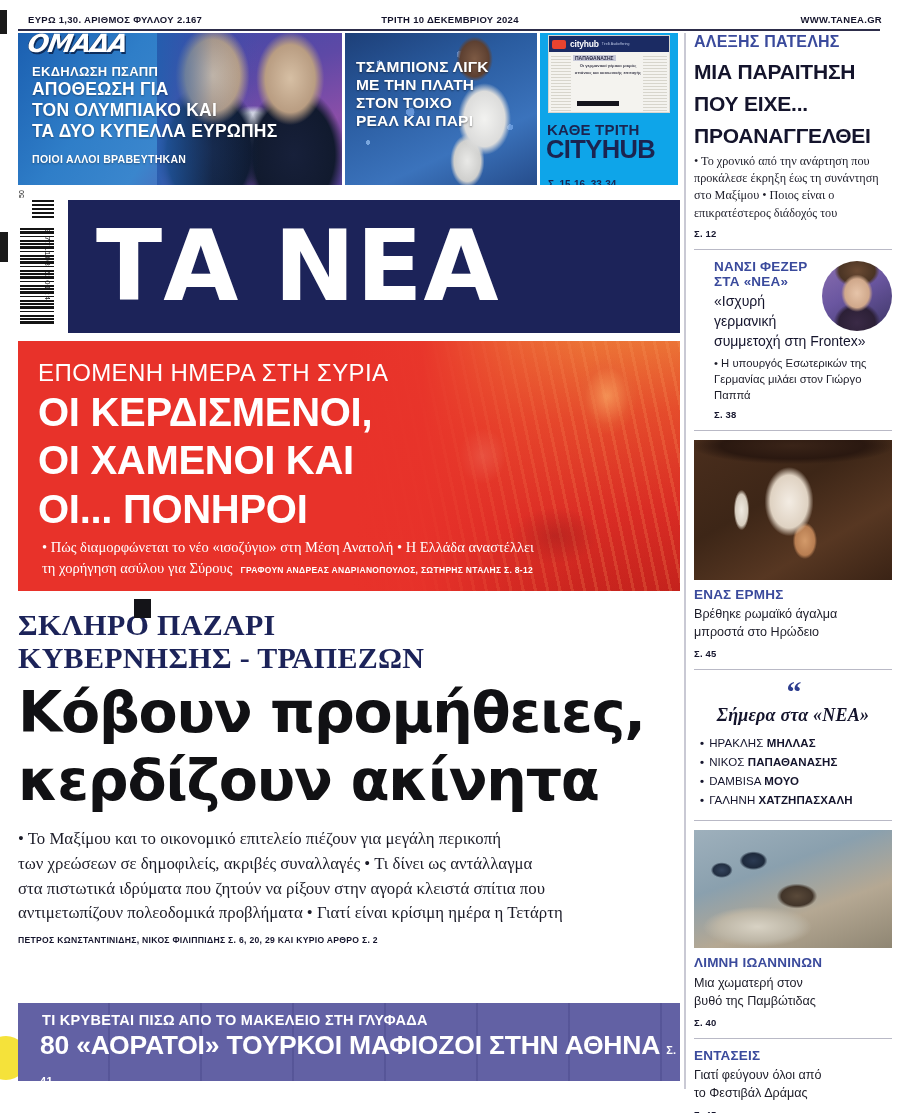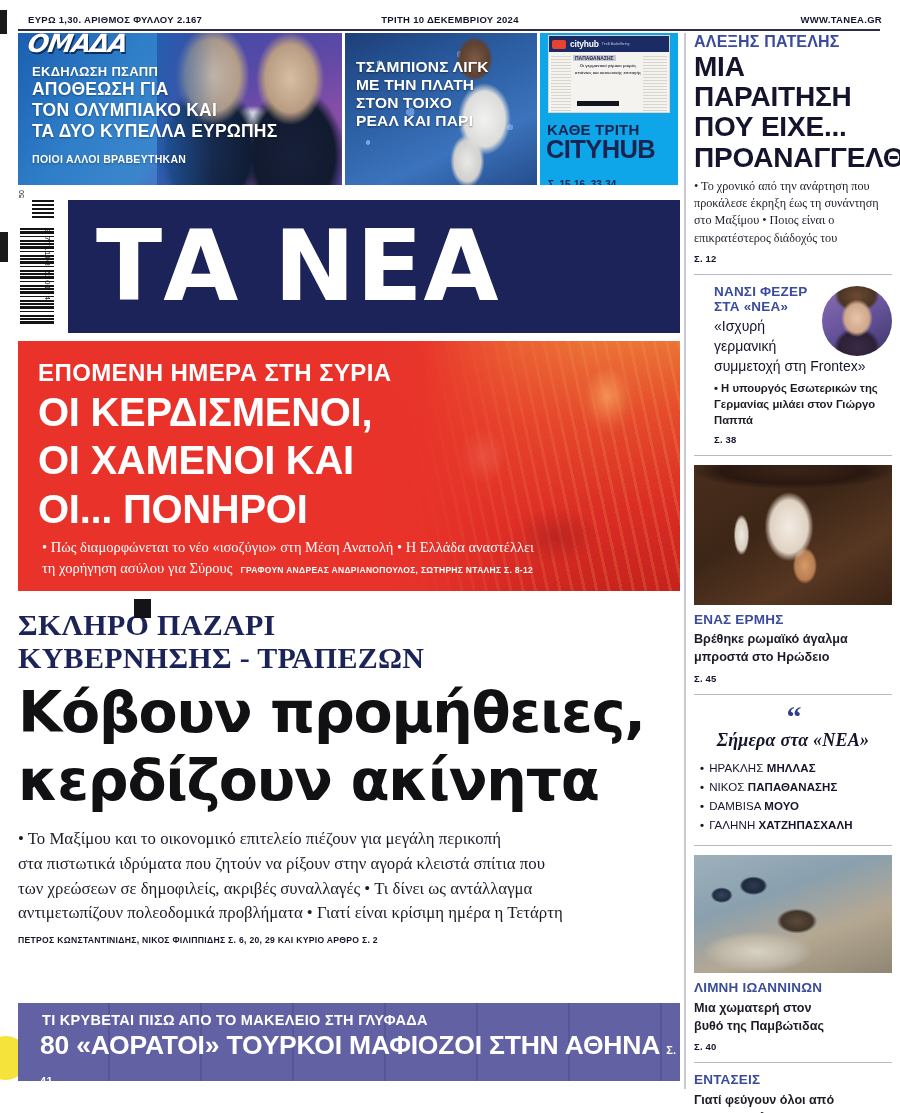--- a/index.html
+++ b/index.html
@@ -137,26 +137,26 @@
     position:absolute; left:8px; top:146px; color:#1b2450; font-size:10px; font-weight:bold;
   }
 
   
   .rail { position:absolute; left:684px; top:33px; width:2px; height:1056px; background:#c9c9d4; }
   .rightcol { position:absolute; left:694px; top:33px; width:198px; }
   .r-sep-thin { height:1px; background:#b9b9c6; margin:10px 0 9px 0; }
 
   .r-kicker { color:#3a4a9c; font-size:16px; font-weight:bold; letter-spacing:.2px; line-height:1.12; }
   .r-kicker-sm { color:#3a4a9c; font-size:13.5px; font-weight:bold; letter-spacing:.2px; line-height:1.15; }
-  .r-head { color:#14142c; font-size:28px; font-weight:bold; line-height:1.06; letter-spacing:-.2px; margin-top:1px; }
+  .r-head { color:#14142c; font-size:21px; font-weight:bold; line-height:1.06; letter-spacing:-.2px; margin-top:10px; }
   .r-body {
     font-family:"Liberation Serif", serif; color:#1c1c28;
     font-size:12.2px; line-height:1.42; margin-top:5px;
   }
-  .r-body-sans { font-family:"Liberation Sans", sans-serif; font-size:11.3px; line-height:1.42; color:#1c1c28; margin-top:4px;font-weight:bold;}
+  .r-body-sans { font-family:"Liberation Sans", sans-serif; font-size:11.3px; line-height:1.42; color:#1c1c28; margin-top:4px;}
   .r-page { font-size:9.5px; font-weight:bold; color:#14142c; margin-top:6px; letter-spacing:.2px;}
 
   .faeser-wrap { position:relative;margin-left:20px; }
   .faeser-txt { width:128px; }
   .faeser-quote { font-size:14px; color:#14142c; line-height:1.3; margin-top:2px; font-weight:500; }
   .faeser-img {
     position:absolute; right:0; top:2px; width:70px; height:70px; border-radius:50%;
     overflow:hidden;
     background:
       radial-gradient(ellipse 22px 26px at 50% 46%, #e6c4a9 0%, #d0a88b 55%, transparent 72%),
@@ -241,21 +241,21 @@
       radial-gradient(ellipse 60px 40px at 62% 78%, rgba(120,20,20,.55) 0%, transparent 72%),
       repeating-linear-gradient(78deg, rgba(255,190,110,.22) 0 3px, transparent 3px 12px),
       linear-gradient(175deg,#f0a040 0%, #e4552c 35%, #d42a22 70%, #b81d18 100%);
   }
   .syria .img::after{
     content:""; position:absolute; inset:0;
     background:linear-gradient(90deg, #e8322a 0%, rgba(232,50,42,.96) 22%, rgba(232,50,42,.55) 48%, rgba(232,50,42,.3) 72%, rgba(232,50,42,.25) 100%);
   }
   .syria .content { position:absolute; left:20px; top:20px; z-index:3; width:600px; }
   .syria .kick {
-    color:#fff; font-size:24px; font-weight:bold; letter-spacing:.4px; line-height:1;
+    color:#fff; font-size:24px; font-weight:normal; letter-spacing:.4px; line-height:1;
   }
   .syria .big {
     color:#fff; font-size:40px; font-weight:bold; line-height:1.06; margin-top:6px; letter-spacing:-.3px;
   }
   .syria .deck {
     position:absolute; left:24px; top:196px; width:620px; z-index:3;
     font-family:"Liberation Serif", serif; color:#fff; font-size:14.5px; line-height:1.45;
   }
   .syria .byline {
     font-family:"Liberation Sans", sans-serif; font-size:8.5px; font-weight:bold;
@@ -390,22 +390,22 @@
   </div>
 
   <div class="lead">
     <div class="over1">ΣΚΛΗΡΟ ΠΑΖΑΡΙ</div>
     <div class="over2">ΚΥΒΕΡΝΗΣΗΣ - ΤΡΑΠΕΖΩΝ</div>
     <div class="head">Κόβουν προμήθειες,</div>
     <div class="head">κερδίζουν ακίνητα</div>
     <div class="body">
       <div class="drop-sq"></div>
       <div>• Το Μαξίμου και το οικονομικό επιτελείο πιέζουν για μεγάλη περικοπή</div>
+      <div>των χρεώσεων σε δημοφιλείς, ακριβές συναλλαγές • Τι δίνει ως αντάλλαγμα</div>
       <div>στα πιστωτικά ιδρύματα που ζητούν να ρίξουν στην αγορά κλειστά σπίτια που</div>
-      <div>των χρεώσεων σε δημοφιλείς, ακριβές συναλλαγές • Τι δίνει ως αντάλλαγμα</div>
       <div>αντιμετωπίζουν πολεοδομικά προβλήματα • Γιατί είναι κρίσιμη ημέρα η Τετάρτη</div>
     </div>
     <div class="credits">ΠΕΤΡΟΣ ΚΩΝΣΤΑΝΤΙΝΙΔΗΣ, ΝΙΚΟΣ ΦΙΛΙΠΠΙΔΗΣ   Σ. 6, 20, 29 ΚΑΙ ΚΥΡΙΟ ΑΡΘΡΟ Σ. 2</div>
   </div>
 
   <div class="yellow-dot"></div>
   <div class="bottom">
     <div class="l1">ΤΙ ΚΡΥΒΕΤΑΙ ΠΙΣΩ ΑΠΟ ΤΟ ΜΑΚΕΛΕΙΟ ΣΤΗ ΓΛΥΦΑΔΑ</div>
     <div class="l2">
       <span>80 «ΑΟΡΑΤΟΙ» ΤΟΥΡΚΟΙ ΜΑΦΙΟΖΟΙ ΣΤΗΝ ΑΘΗΝΑ</span><span class="pg">Σ. 41</span>

